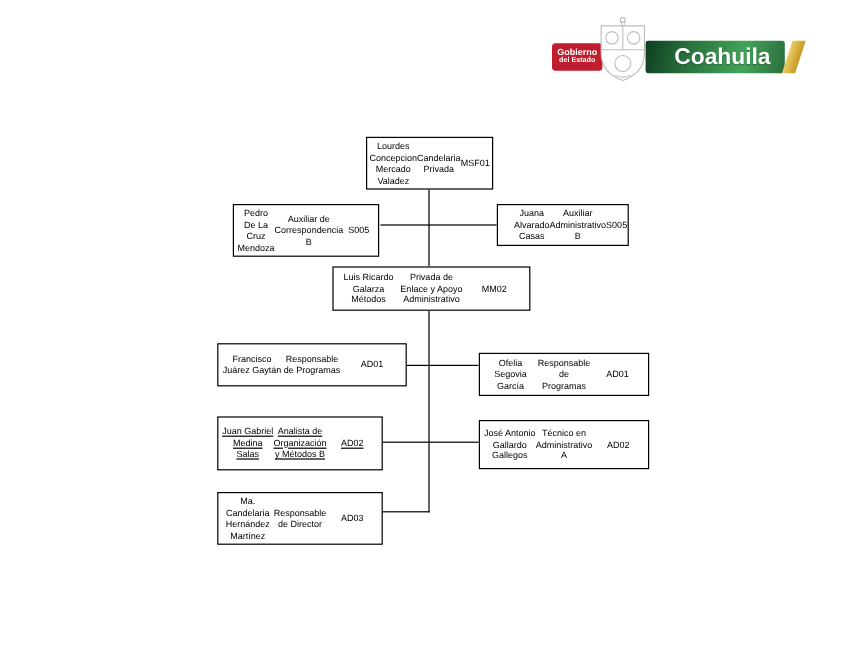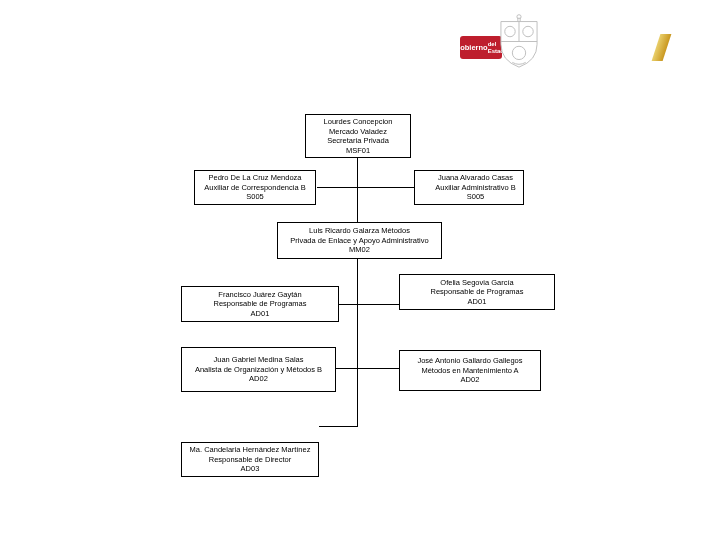--- a/index.html
+++ b/index.html
@@ -4,31 +4,31 @@
 <style>
   html,body{margin:0;padding:0;}
   body{
     width:720px;height:540px;position:relative;overflow:hidden;
     background:#ffffff;font-family:"Liberation Sans",sans-serif;
   }
   
   .node{
     position:absolute;box-sizing:border-box;
     border:1px solid #000;background:#fff;color:#000;
-    display:flex;flex-direction:column;justify-content:center;align-items:center;
+    display:flex;justify-content:center;align-items:center;
     text-align:center;font-size:7.5px;line-height:9.5px;padding:2px 3px;
   }
   .node-name,.node-title,.node-code{width:100%;}
   
   .hline,.vline{position:absolute;background:#000;}
   
   .logo{position:absolute;left:452px;top:10px;width:222px;height:62px;}
   .logo-red{
     position:absolute;left:8px;top:26px;width:42px;height:23px;border-radius:3px;
-    display:flex;justify-content:center;align-items:center;
+    display:flex;flex-direction:column;justify-content:center;align-items:center;
     color:#fff;z-index:1;
   }
   .logo-red-l1{font-size:7.5px;font-weight:bold;line-height:8px;}
   .logo-red-l2{font-size:6px;font-weight:bold;line-height:7px;}
   .logo-green{
     position:absolute;left:86px;top:24px;width:116px;height:27px;border-radius:2px;
     display:flex;align-items:center;justify-content:center;padding-left:12px;
     box-sizing:border-box;z-index:1;
   }
   .logo-green-text{
@@ -42,20 +42,23 @@
   .logo-shield{position:absolute;left:38px;top:3px;width:58px;height:57px;z-index:2;}
 </style>
 </head>
 <body>
 
 <div class="logo">
   <div class="logo-red" style="background:#BE1E2D;">
     <div class="logo-red-l1">Gobierno</div>
     <div class="logo-red-l2">del Estado</div>
   </div>
+  <div class="logo-green" style="background:linear-gradient(100deg,#0F3F20 0%,#27713C 30%,#44A35A 70%,#2A6E3C 100%);">
+    <span class="logo-green-text">Coahuila</span>
+  </div>
   <div class="logo-slash" style="background:linear-gradient(90deg,#E9CF6B,#C9971F);"></div>
   <svg class="logo-shield" viewBox="0 0 60 60">
     <g stroke="#BDBDBD" stroke-width="1" fill="#ffffff">
       <circle cx="30" cy="4" r="2.2"></circle>
       <rect x="28.8" y="5.5" width="2.4" height="4"></rect>
       <path d="M11 9 h38 v24 q0 17 -19 24 q-19 -7 -19 -24 z"></path>
       <line x1="11" y1="30" x2="49" y2="30"></line>
       <line x1="30" y1="9" x2="30" y2="30"></line>
       <circle cx="20.5" cy="19.5" r="5.5" fill="none"></circle>
       <circle cx="39.5" cy="19.5" r="5.5" fill="none"></circle>
@@ -67,21 +70,21 @@
 
 <div class="vline" style="left:357px;top:155px;width:1px;height:67px;"></div>
 <div class="hline" style="left:317px;top:187px;width:97px;height:1px;"></div>
 <div class="vline" style="left:357px;top:259px;width:1px;height:168px;"></div>
 <div class="hline" style="left:319px;top:304px;width:80px;height:1px;"></div>
 <div class="hline" style="left:319px;top:368px;width:80px;height:1px;"></div>
 <div class="hline" style="left:319px;top:426px;width:39px;height:1px;"></div>
 
 <div class="node" style="left:305px;top:114px;width:106px;min-height:41px;">
   <div class="node-name">Lourdes Concepcion Mercado Valadez</div>
-  <div class="node-title">Secretaria Privada</div>
+  <div class="node-title">Candelaria Privada</div>
   <div class="node-code">MSF01</div>
 </div>
 
 <div class="node" style="left:194px;top:170px;width:122px;min-height:35px;">
   <div class="node-name">Pedro De La Cruz Mendoza</div>
   <div class="node-title">Auxiliar de Correspondencia B</div>
   <div class="node-code">S005</div>
 </div>
 
 <div class="node" style="left:414px;top:170px;width:110px;min-height:35px;padding-left:16px;">
@@ -95,35 +98,35 @@
   <div class="node-title">Privada de Enlace y Apoyo Administrativo</div>
   <div class="node-code">MM02</div>
 </div>
 
 <div class="node" style="left:181px;top:286px;width:158px;min-height:36px;">
   <div class="node-name">Francisco Juárez Gaytán</div>
   <div class="node-title">Responsable de Programas</div>
   <div class="node-code">AD01</div>
 </div>
 
-<div class="node" style="left:399px;top:274px;width:156px;min-height:36px;">
+<div class="node" style="left:399px;top:294px;width:142px;min-height:36px;">
   <div class="node-name">Ofelia Segovia García</div>
   <div class="node-title">Responsable de Programas</div>
   <div class="node-code">AD01</div>
 </div>
 
-<div class="node" style="left:181px;top:347px;width:155px;min-height:45px;">
+<div class="node" style="left:181px;top:347px;width:138px;min-height:45px;text-decoration:underline;">
   <div class="node-name">Juan Gabriel Medina Salas</div>
   <div class="node-title">Analista de Organización y Métodos B</div>
   <div class="node-code">AD02</div>
 </div>
 
 <div class="node" style="left:399px;top:350px;width:142px;min-height:41px;">
   <div class="node-name">José Antonio Gallardo Gallegos</div>
-  <div class="node-title">Métodos en Mantenimiento A</div>
+  <div class="node-title">Técnico en Administrativo A</div>
   <div class="node-code">AD02</div>
 </div>
 
-<div class="node" style="left:181px;top:410px;width:138px;min-height:34px;margin-top:32px;">
+<div class="node" style="left:181px;top:410px;width:138px;min-height:34px;">
   <div class="node-name">Ma. Candelaria Hernández Martínez</div>
   <div class="node-title">Responsable de Director</div>
   <div class="node-code">AD03</div>
 </div>
 
 </body></html>

